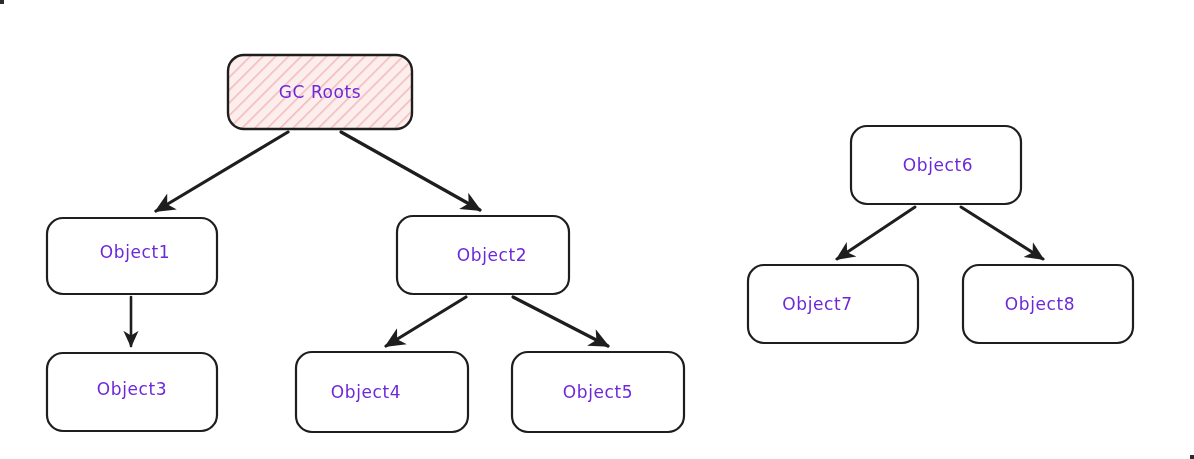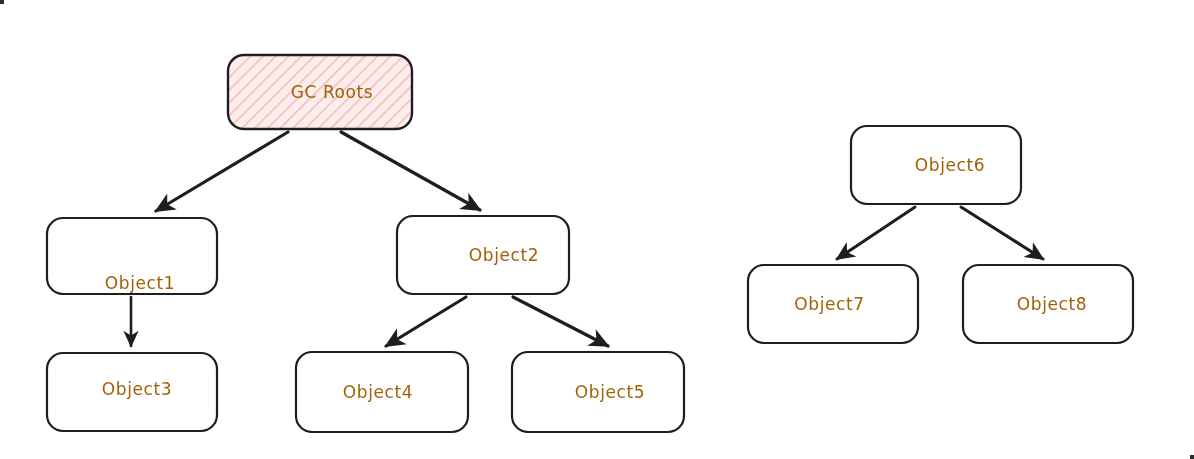--- a/index.html
+++ b/index.html
@@ -28,25 +28,24 @@
     height: 459px;
   }
   .node-label {
     position: absolute;
     display: flex;
     align-items: center;
     justify-content: center;
     font-family: "DejaVu Sans", sans-serif;
     font-size: 17px;
     letter-spacing: 0.6px;
-    color: #a16207;
+    color: #6d28d9;
     white-space: nowrap;
     pointer-events: none;
     font-weight: 500;
-    padding-left: 12px;
   }
   .corner-mark {
     position: absolute;
     width: 4px;
     height: 4px;
     background: #2b2b30;
   }
   .corner-tl { left: 0px; top: 0px; }
   .corner-br { right: 0px; bottom: 0px; }
 </style>
@@ -99,25 +98,25 @@
 
     <line x1="513" y1="297" x2="608" y2="346" stroke="#1e1e1e" stroke-width="3.2" stroke-linecap="round" marker-end="url(#arrowfill)"></line>
 
     <line x1="915" y1="207" x2="837" y2="259" stroke="#1e1e1e" stroke-width="3.0" stroke-linecap="round" marker-end="url(#arrowfill)"></line>
 
     <line x1="961" y1="207" x2="1043" y2="259" stroke="#1e1e1e" stroke-width="3.0" stroke-linecap="round" marker-end="url(#arrowfill)"></line>
   </svg>
 
   <div class="node-label" style="left:228px; top:55px; width:184px; height:74px;">GC Roots</div>
 
-  <div class="node-label" style="left:43px; top:218px; width:170px; height:68px;margin-top:31px;">Object1</div>
+  <div class="node-label" style="left:50px; top:218px; width:170px; height:68px;">Object1</div>
 
   <div class="node-label" style="left:406px; top:216px; width:172px; height:78px;">Object2</div>
 
-  <div class="node-label" style="left:40px; top:353px; width:170px; height:72px;">Object3</div>
+  <div class="node-label" style="left:47px; top:353px; width:170px; height:72px;">Object3</div>
 
   <div class="node-label" style="left:296px; top:352px; width:140px; height:80px;">Object4</div>
 
   <div class="node-label" style="left:512px; top:352px; width:172px; height:80px;">Object5</div>
 
   <div class="node-label" style="left:851px; top:126px; width:174px; height:78px;">Object6</div>
 
   <div class="node-label" style="left:748px; top:265px; width:139px; height:78px;">Object7</div>
 
   <div class="node-label" style="left:963px; top:265px; width:154px; height:78px;">Object8</div>

